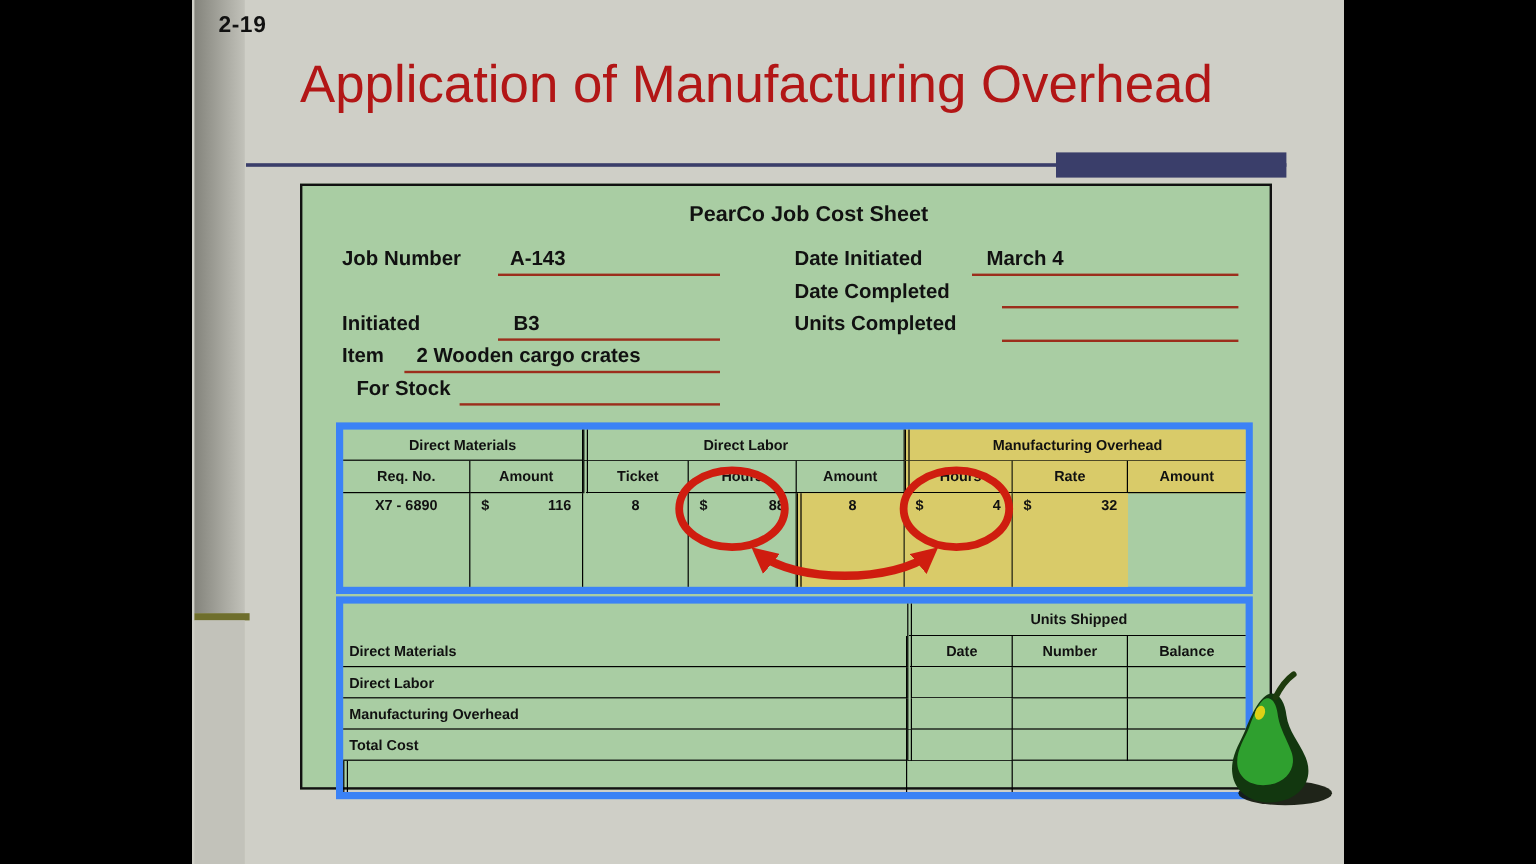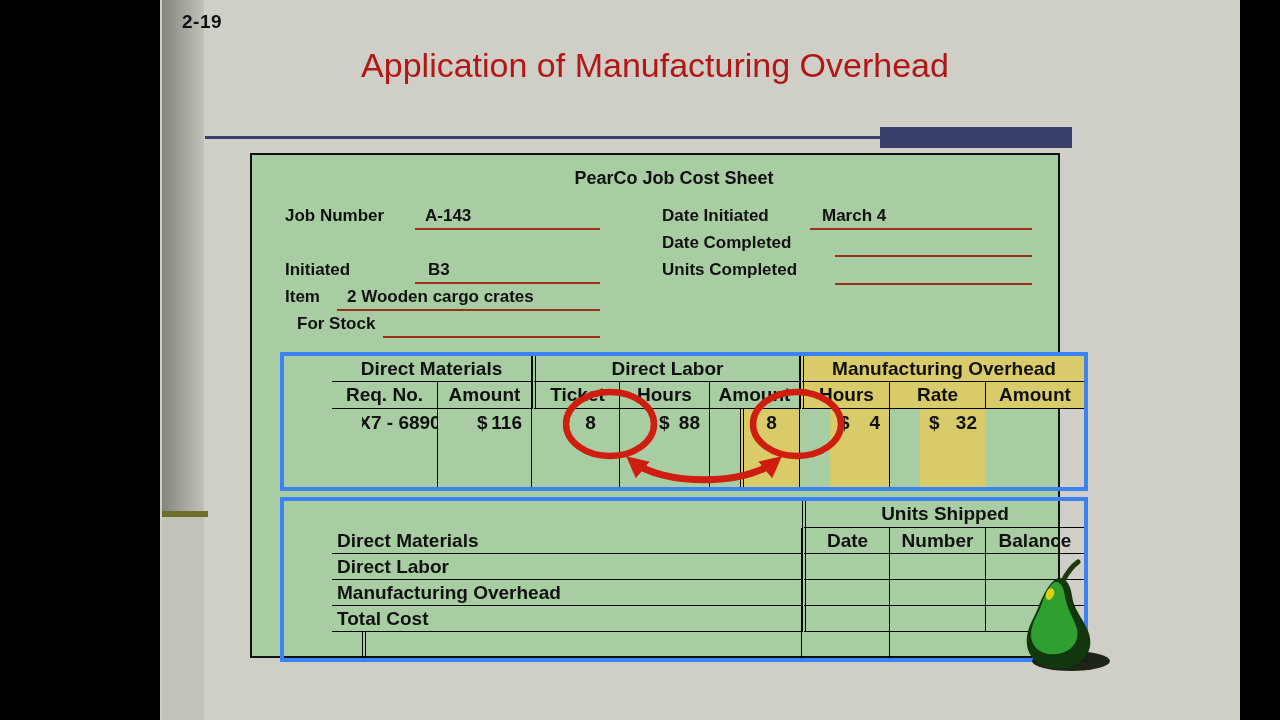--- a/index.html
+++ b/index.html
@@ -2,21 +2,21 @@
 <html style="--bg_black: #000000; --slide_bg: #cfcfc7; --strip_dark: #84847c; --strip_light: #c2c2ba; --olive: #6e6e2c; --navy: #3a3e6a; --title_red: #b21616; --underline_red: #9c2e1c; --box_green: #a9cda3; --cell_yellow: #d9cb69; --annotation_red: #cf1d0f; --pear_green: #2fa02f; --pear_dark: #12370f; --text_black: #111111;"><head>
 <meta charset="utf-8">
 <style>
   html,body{margin:0;padding:0;}
   body{
     width:1280px;height:720px;overflow:hidden;position:relative;
     background:var(--bg_black,#000);
     font-family:"Liberation Sans",sans-serif;
   }
   .slide{
-    position:absolute;left:160px;top:0;width:1080px;height:720px;
+    position:absolute;left:160px;top:0;width:960px;height:720px;
     background:var(--slide_bg,#cfcfc7);
   }
   .left-strip{
     position:absolute;left:2px;top:0;width:42px;height:511px;
     background:linear-gradient(to right,var(--strip_dark,#84847c),var(--strip_light,#c2c2ba));
   }
   .olive-line{
     position:absolute;left:2px;top:511px;width:46px;height:6px;
     background:var(--olive,#6e6e2c);
   }
@@ -24,21 +24,21 @@
     position:absolute;left:2px;top:517px;width:42px;height:203px;
     background:var(--strip_light,#c2c2ba);
   }
   .page-number{
     position:absolute;left:22px;top:11px;
     font-size:19px;font-weight:bold;color:var(--text_black,#111);
     letter-spacing:0.5px;
   }
   .slide-title{
     position:absolute;left:90px;top:46px;width:810px;
-    text-align:center;font-size:34px;color:var(--title_red,#b21616);
+    text-align:left;font-size:44px;color:var(--title_red,#b21616);
     white-space:nowrap;
   }
   .title-rule{
     position:absolute;left:45px;top:136px;width:867px;height:3px;
     background:var(--navy,#3a3e6a);
   }
   .title-accent{
     position:absolute;left:720px;top:127px;width:192px;height:21px;
     background:var(--navy,#3a3e6a);
   }
@@ -52,31 +52,31 @@
   .sheet .abs{position:absolute;}
   .sheet-title{
     left:0;top:13px;width:100%;text-align:center;
     font-size:18px;font-weight:bold;padding-left:19px;
   }
   .fld{font-size:17px;font-weight:bold;white-space:nowrap;}
   .u-line{height:2px;background:var(--underline_red,#9c2e1c);}
   
   .grid{
     display:grid;box-sizing:content-box;
-    border:4px solid #3b82f6;
-    font-size:19px;font-weight:bold;padding-left:48px;
+    border:6px solid #3b82f6;
+    font-size:12px;font-weight:bold;
   }
   .grid .cell{
     box-sizing:border-box;
     border-right:1px solid #000;border-bottom:1px solid #000;
     display:flex;align-items:center;justify-content:center;
     overflow:hidden;white-space:nowrap;
   }
   .grid .cell:last-child, .grid .cell.rowend{border-right:none;}
-  .grid .cell.bottom{border-bottom:none;margin-left:30px;}
+  .grid .cell.bottom{border-bottom:none;}
   .grid .cell.sep{border-left:4px double #000;}
   .grid .cell.lbl{justify-content:flex-start;padding-left:5px;}
   .grid .cell.top{align-items:flex-start;padding-top:3px;}
   .grid .cell.money{justify-content:space-between;padding:3px 9px 0 9px;align-items:flex-start;}
   .grid .cell.yellow{background:var(--cell_yellow,#d9cb69);}
   .overlay{position:absolute;left:0;top:0;width:1280px;height:720px;pointer-events:none;}
 </style>
 </head>
 <body>
 

